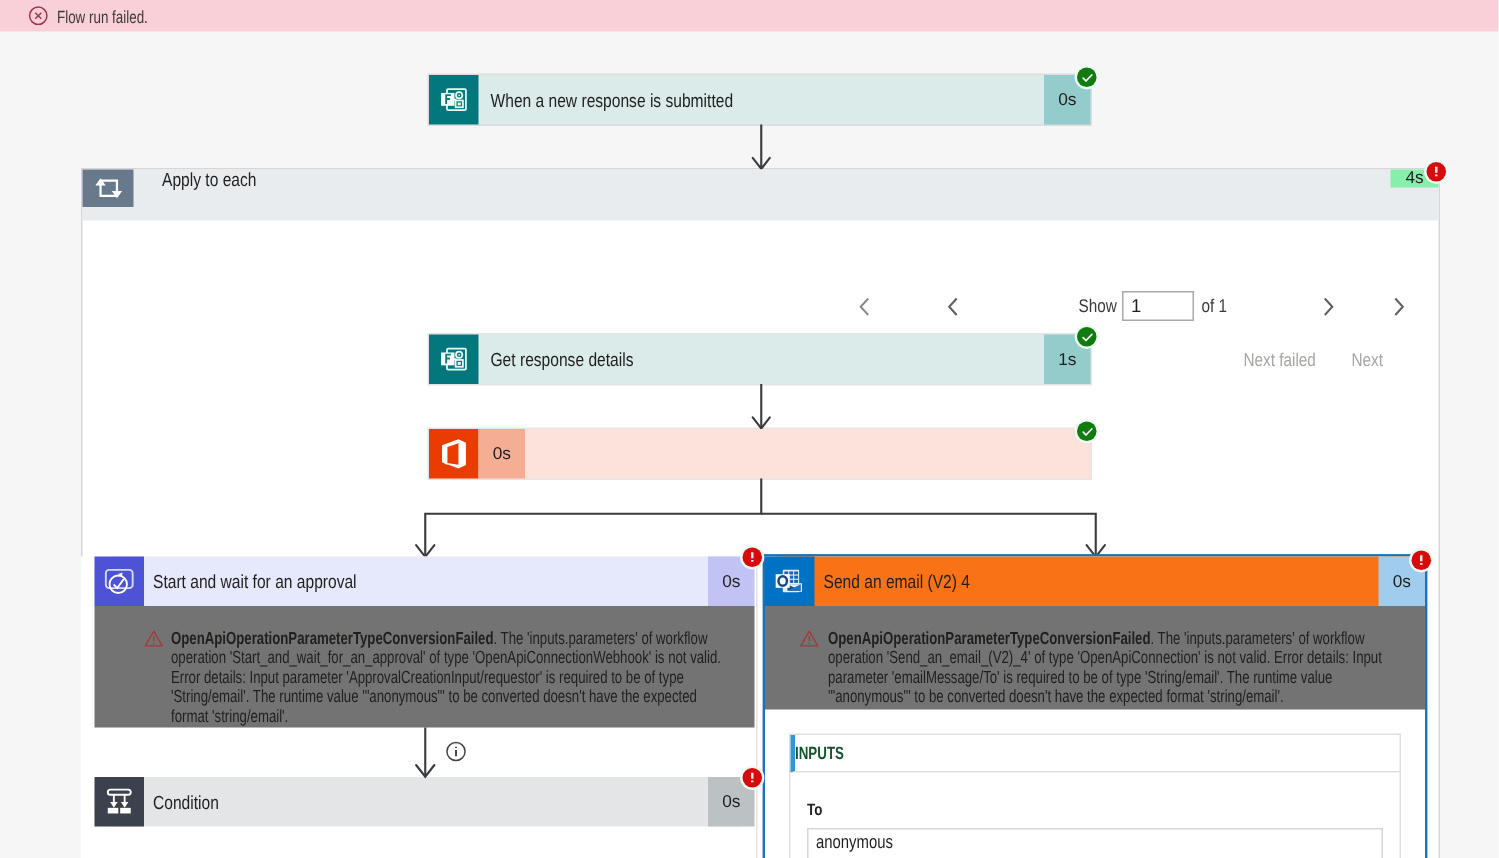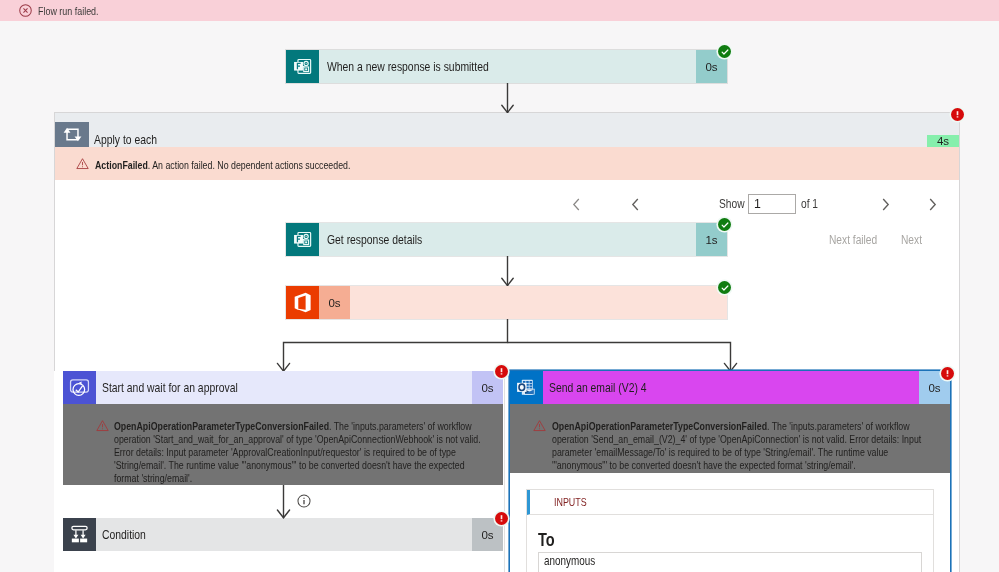--- a/index.html
+++ b/index.html
@@ -27,21 +27,21 @@
 
   
   .badge{position:absolute;width:13px;height:13px;border-radius:50%;display:flex;
          align-items:center;justify-content:center;box-shadow:0 0 0 1.6px #EFF9F4;z-index:5;}
   .badge.ok{background:#107C10;}
   .badge.err{background:#D60B0B;}
 
   
   .scope{position:absolute;left:55px;top:113px;width:904px;height:480px;
          box-shadow:0 0 0 1px rgba(0,0,0,0.13);background:#fff;}
-  .scope-head{display:flex;align-items:flex-end;height:34px;background:#E9ECEF;}
+  .scope-head{display:flex;align-items:flex-start;height:34px;background:#E9ECEF;gap:14px;}
   .scope-head .cicon{width:34px;flex:0 0 34px;background:#69798C;display:flex;align-items:center;justify-content:center;}
   .scope-head .ctitle{flex:1 1 auto;display:flex;align-items:center;padding-left:5px;font-size:12.6px;color:#201F1E;}
   .scope-head .cdur{flex:0 0 32px;display:flex;align-items:center;justify-content:center;
                     font-size:11.5px;color:#201F1E;background:#86efac;}
 
   .errstrip{position:relative;background:#FADBD0;height:33px;}
   .errstrip .wicon{position:absolute;left:21px;top:10px;}
   .errstrip .etext{position:absolute;left:40px;top:9.5px;font-size:11.7px;line-height:15px;color:#201F1E;
                    white-space:nowrap;transform:scaleX(0.753);transform-origin:left top;}
   .errstrip .etext b{font-weight:bold;}
@@ -68,26 +68,26 @@
   .errbox{position:relative;background:#737373;}
   .errbox .wicon{position:absolute;left:33px;top:15px;}
   .errbox.e2 .wicon{left:23px;}
   .errbox.e2 .etext{left:42px;}
   .errbox .etext{position:absolute;left:51px;top:15px;font-size:11.7px;line-height:13.05px;color:#201F1E;
                  transform:scaleX(0.753);transform-origin:left top;}
   .errbox .etext b{font-weight:bold;}
 
   
   .inputs{position:absolute;background:#fff;border:1px solid #E1DFDD;box-sizing:border-box;}
-  .inputs .ihead{height:25px;display:flex;align-items:center;padding-left:24px;box-sizing:border-box;
-                 font-size:12.4px;font-weight:normal;color:#7f1d1d;border-bottom:1px solid #E1DFDD;
+  .inputs .ihead{height:25px;display:flex;align-items:center;padding-left:0;box-sizing:border-box;
+                 font-size:12.4px;font-weight:bold;color:#14532d;border-bottom:1px solid #E1DFDD;
                  border-left:3px solid #2E97D4;}
   .inputs .ihead span{display:inline-block;transform:scaleX(0.755);transform-origin:left center;font-size:11.8px;}
   .inputs .ibody{padding:19px 11px 0 11px;}
-  .inputs .ilabel{font-size:18px;font-weight:bold;color:#201F1E;margin-bottom:5px;line-height:13px;}
+  .inputs .ilabel{font-size:11px;font-weight:bold;color:#201F1E;margin-bottom:5px;line-height:13px;}
   .inputs .ilabel span{display:inline-block;transform:scaleX(0.81);transform-origin:left center;}
   .inputs .ifield{height:28px;border:1px solid #D8D6D4;background:#fff;display:flex;align-items:flex-start;
                   padding:2px 0 0 5px;font-size:12.4px;color:#201F1E;box-sizing:border-box;}
   .inputs .ifield span{display:inline-block;transform:scaleX(0.80);transform-origin:left top;line-height:12px;}
 </style>
 </head>
 <body>
 
 <div class="page">
 
@@ -136,28 +136,20 @@
           <path d="M22.0 22.6 H9.0 V12.6" fill="none" stroke="#fff" stroke-width="1.9" stroke-linecap="square"></path>
           <path d="M4.6 13.6 L9.0 7.4 L13.4 13.6 Z" fill="#fff"></path>
           <path d="M18.6 18.4 L23.0 24.6 L27.4 18.4 Z" fill="#fff"></path>
         </svg>
       </div>
       <div class="ctitle">
           <span class="sq">Apply to each</span>
         </div>
       <div class="cdur">4s</div>
     </div>
-    <div class="errstrip">
-      <svg class="wicon" viewBox="0 0 16 16" width="13" height="13">
-        <path d="M8 2.1 L15 14.2 H1 Z" fill="none" stroke="#A4373A" stroke-width="1.05" stroke-linejoin="round"></path>
-        <path d="M8 6.2 V10.2" stroke="#A4373A" stroke-width="1.05"></path>
-        <circle cx="8" cy="12.1" r="0.62" fill="#A4373A"></circle>
-      </svg>
-      <div class="etext"><b>ActionFailed</b><span>. An action failed. No dependent actions succeeded.</span></div>
-    </div>
   </div>
 
   <div class="badge err" style="left:951px;top:108px;">
     <svg viewBox="0 0 16 16" width="11" height="11">
       <path d="M8 3.2 V9.0" stroke="#FFE9E6" stroke-width="2.4"></path>
       <path d="M8 10.6 V12.4" stroke="#FFE9E6" stroke-width="2.4"></path>
     </svg>
   </div>
 
   <div class="pager">
@@ -304,21 +296,21 @@
   </svg>
 
   <div class="badge err" style="left:495px;top:512px;">
     <svg viewBox="0 0 16 16" width="11" height="11">
       <path d="M8 3.2 V9.0" stroke="#FFE9E6" stroke-width="2.4"></path>
       <path d="M8 10.6 V12.4" stroke="#FFE9E6" stroke-width="2.4"></path>
     </svg>
   </div>
 
   <div class="branch sel" style="left:510px;top:371px;width:440px;">
-    <div class="bcard" style="background:#d946ef;">
+    <div class="bcard" style="background:#f97316;">
       <div class="cicon" style="background:#0072C6;">
         <svg viewBox="0 0 32 32" width="25" height="25">
           <rect x="10.0" y="6.2" width="14.0" height="19.2" rx="0.9" fill="#D9ECFB"></rect>
           <rect x="11.4" y="7.6" width="3.3" height="2.6" fill="#1668B8"></rect>
           <rect x="15.6" y="7.6" width="3.3" height="2.6" fill="#1668B8"></rect>
           <rect x="19.8" y="7.6" width="3.3" height="2.6" fill="#1668B8"></rect>
           <rect x="11.4" y="11.2" width="3.3" height="2.6" fill="#1668B8"></rect>
           <rect x="15.6" y="11.2" width="3.3" height="2.6" fill="#1668B8"></rect>
           <rect x="19.8" y="11.2" width="3.3" height="2.6" fill="#1668B8"></rect>
           <rect x="11.4" y="14.8" width="3.3" height="2.6" fill="#1668B8"></rect>

